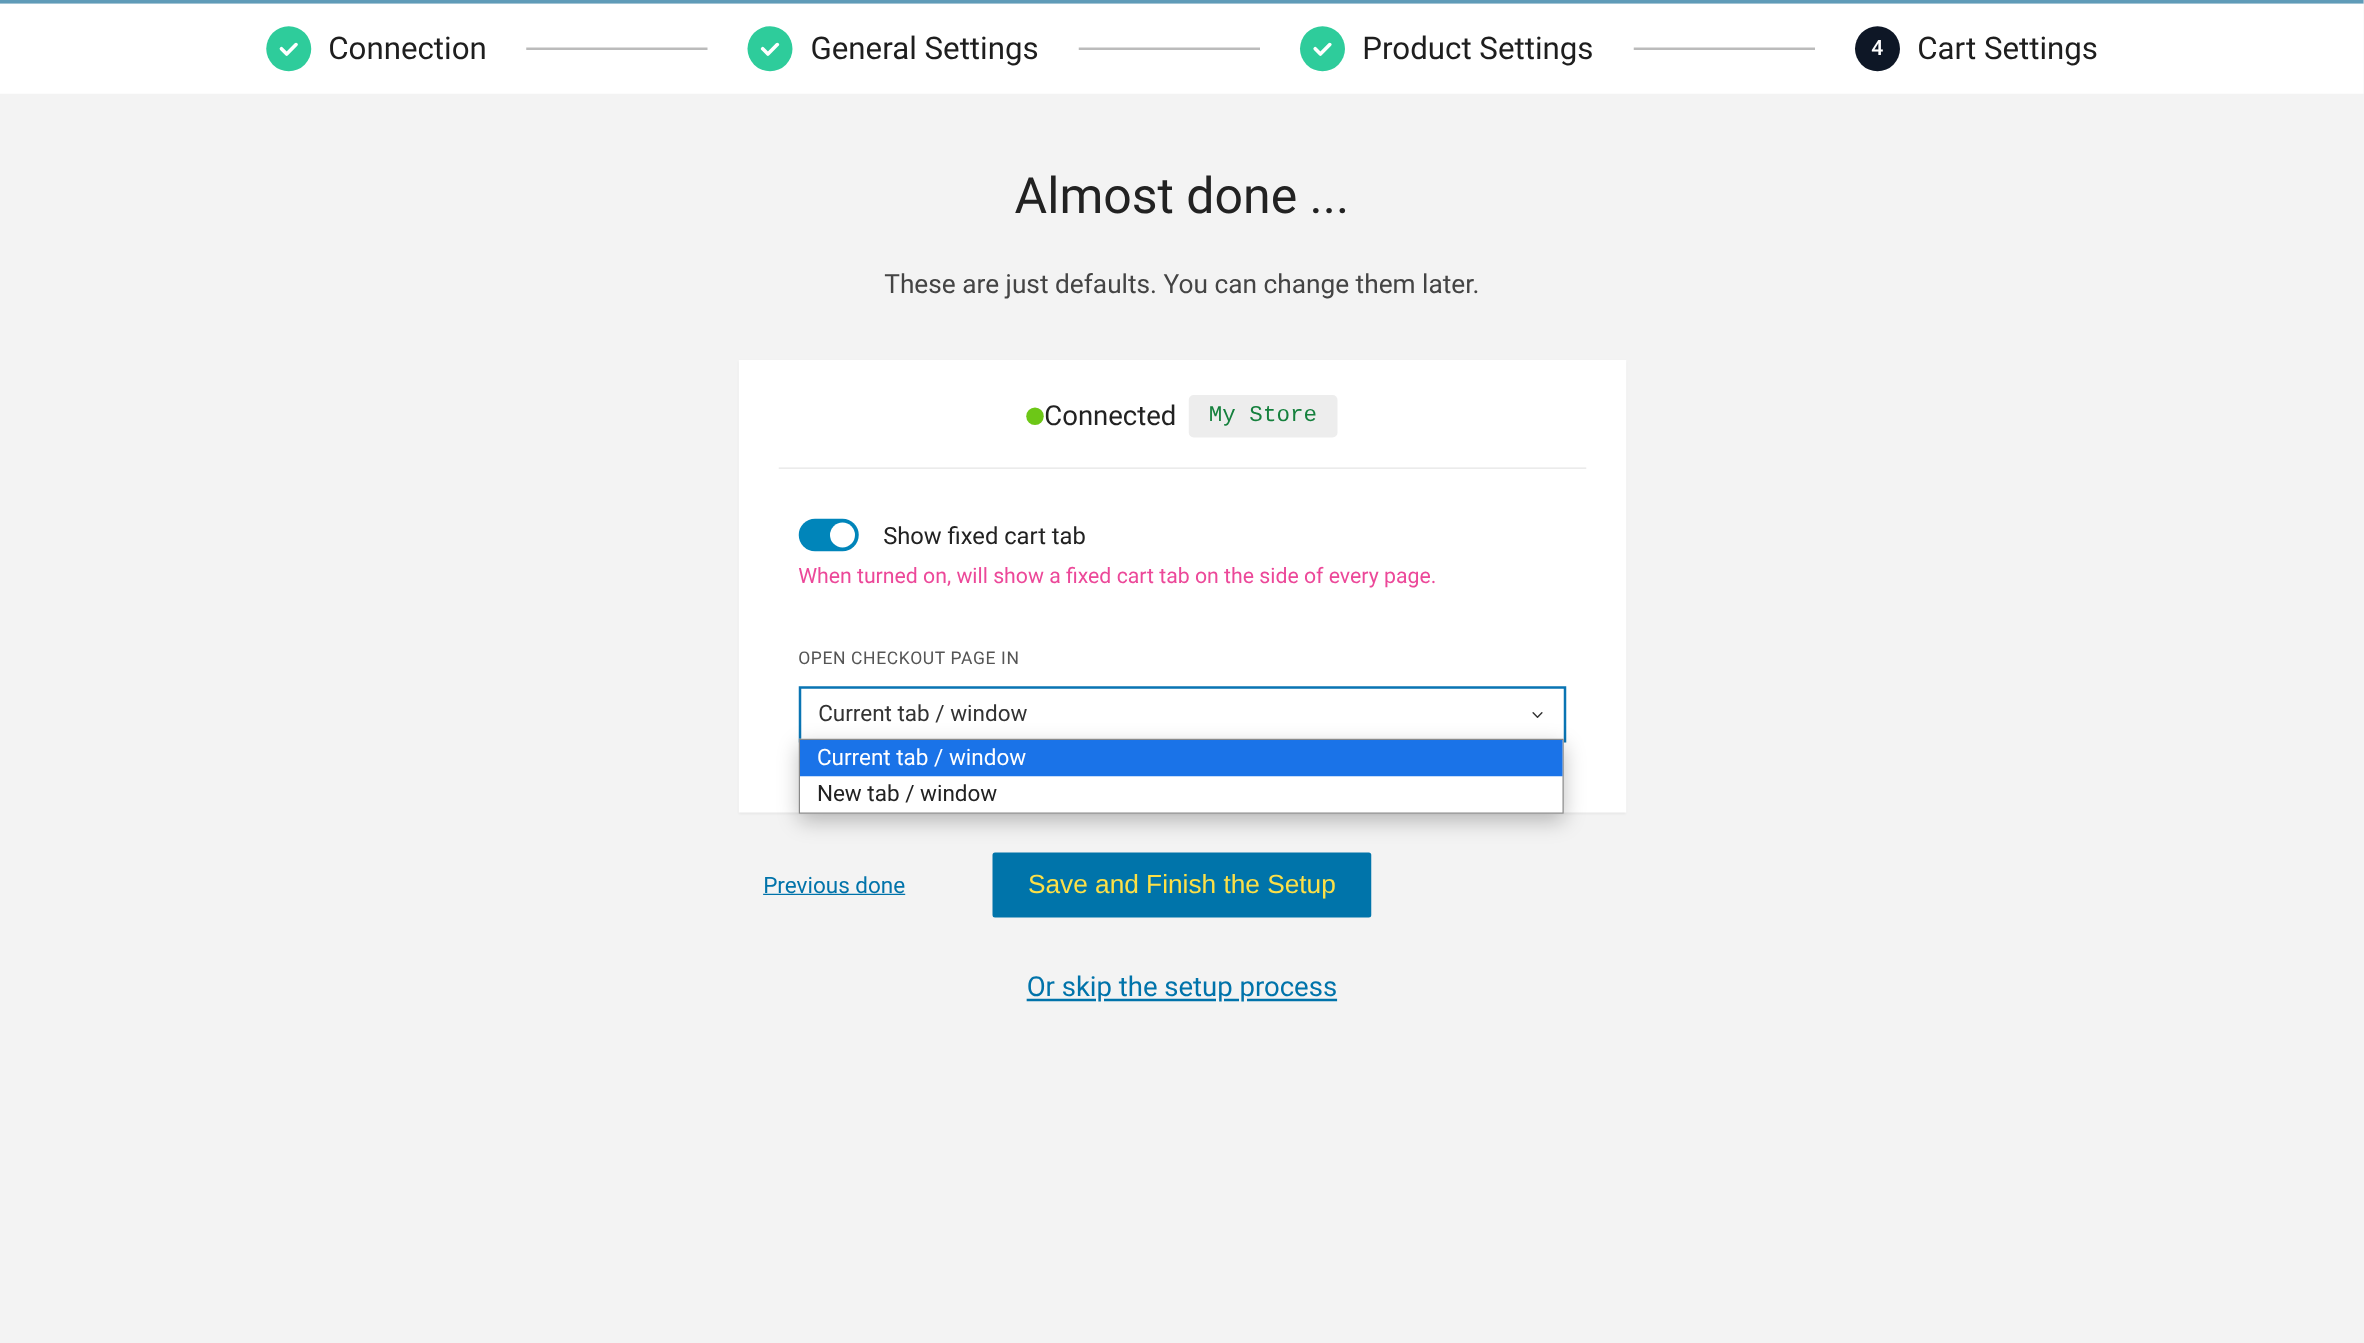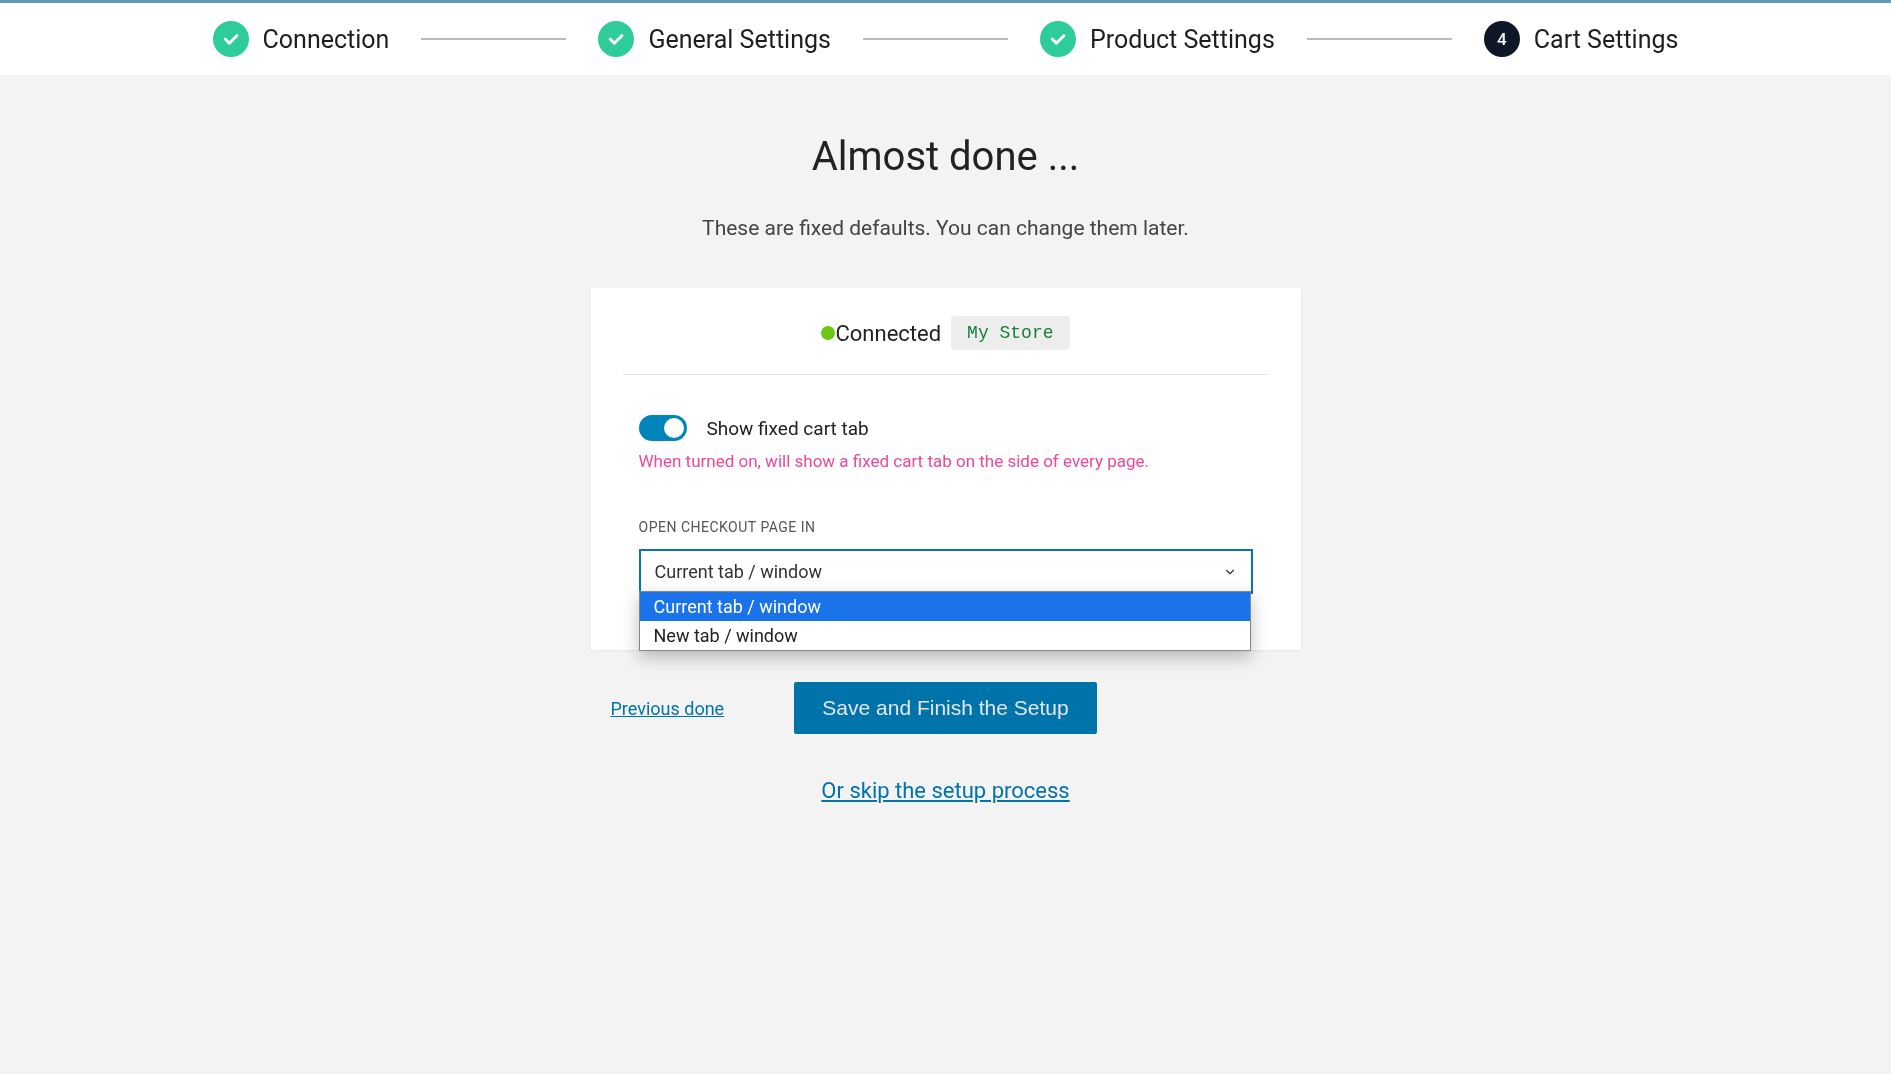--- a/index.html
+++ b/index.html
@@ -212,21 +212,21 @@
     .previous-link {
       position: absolute;
       left: 20px;
       color: #0073aa;
       text-decoration: underline;
       font-size: 18px;
       cursor: pointer;
     }
     .save-button {
       background: #0074aa;
-      color: #e5e5e5;
+      color: #fde047;
       border: none;
       padding: 14px 28px;
       font-size: 21px;
       cursor: pointer;
       border-radius: 2px;
     }
     .skip-link-row {
       text-align: center;
       margin-top: 24px;
       padding-bottom: 40px;
@@ -284,21 +284,21 @@
         <span>4</span>
       </div>
       <span class="step-label">Cart Settings</span>
     </div>
 
   </div>
 </div>
 
 <div class="main-content">
   <h1 class="page-title">Almost done ...</h1>
-  <p class="page-subtitle">These are fixed defaults. You can change them later.</p>
+  <p class="page-subtitle">These are just defaults. You can change them later.</p>
 
   <div class="settings-card">
     <div class="card-header">
       <span class="status-dot"></span>
       <span class="status-text">Connected</span>
       <span class="store-badge">My Store</span>
     </div>
     <div class="card-divider"></div>
     <div class="card-body">
       <div class="toggle-row">

